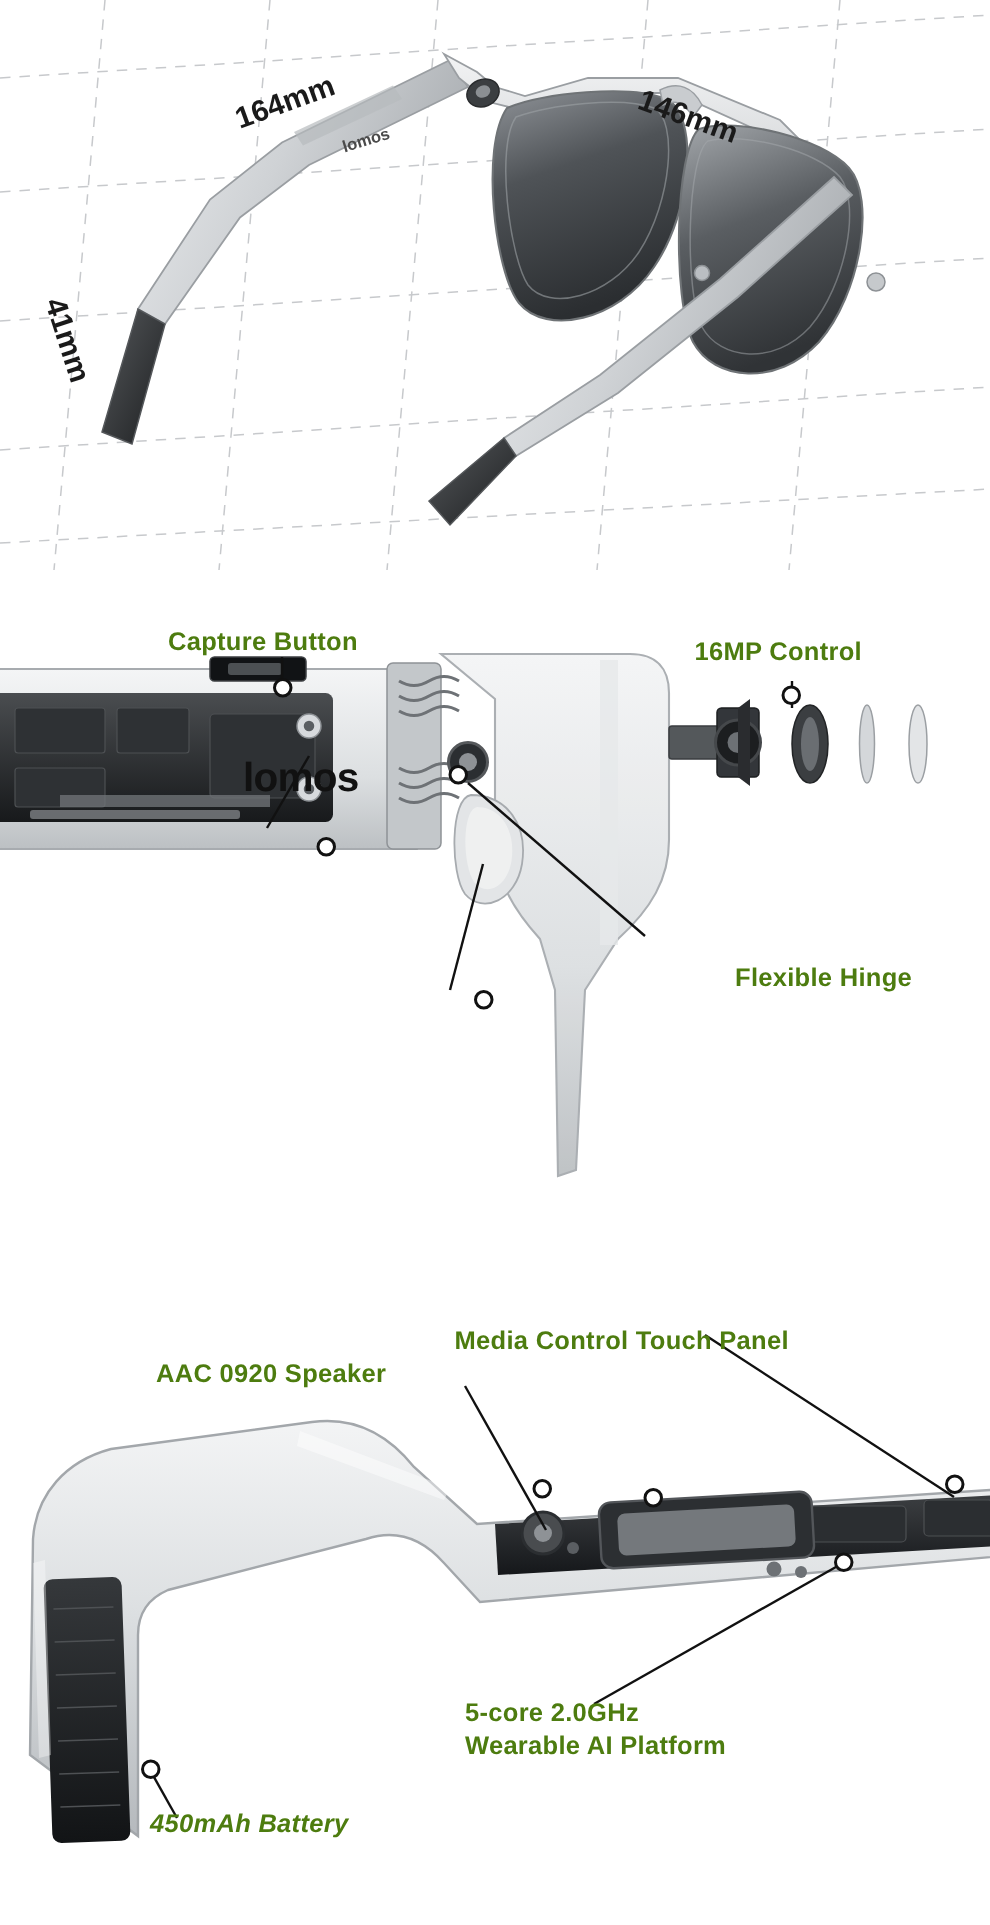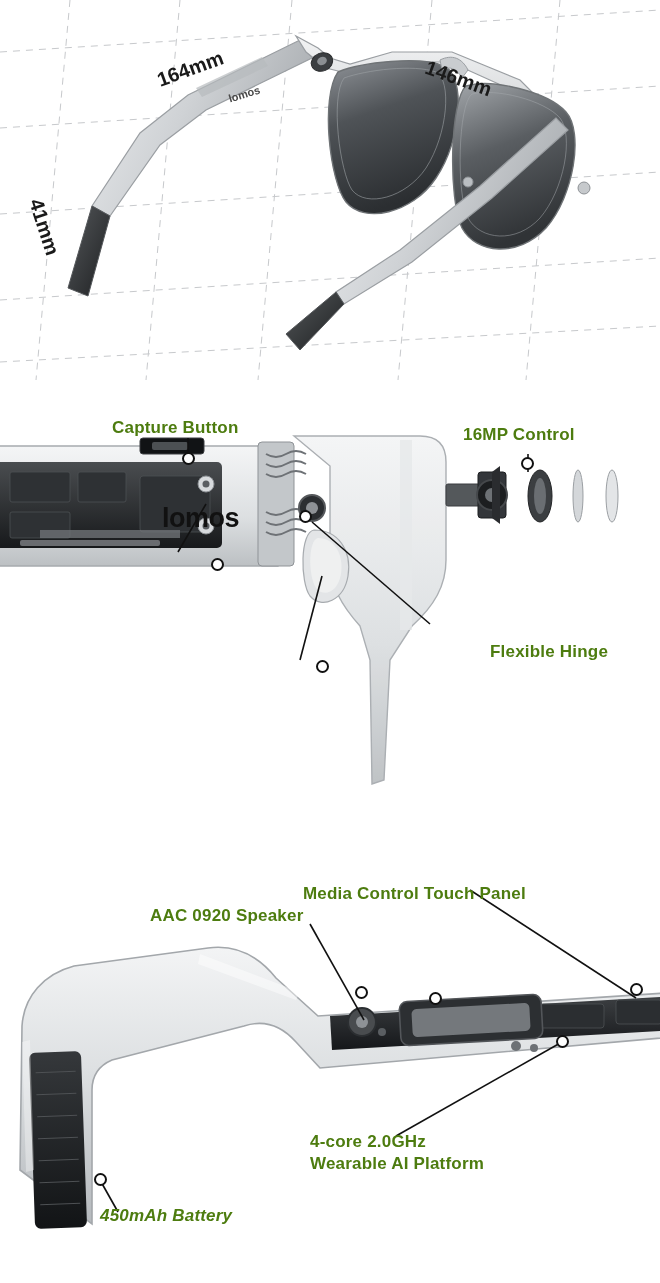--- a/index.html
+++ b/index.html
@@ -309,17 +309,17 @@
     </g>
   </svg>
 
   <div class="dot" style="left:355px; top:166px;"></div>
   <div class="dot" style="left:429px; top:172px;"></div>
   <div class="dot" style="left:630px; top:163px;"></div>
   <div class="dot" style="left:556px; top:215px;"></div>
   <div class="dot" style="left:94px; top:353px;"></div>
 
   <div class="label" style="left:303px; top:64px;">Media Control Touch Panel</div>
-  <div class="label" style="left:104px; top:86px;margin-left:46px;">AAC 0920 Speaker</div>
-  <div class="label" style="left:310px; top:312px;">4-core 2.0GHz</div>
+  <div class="label" style="left:104px; top:86px;">AAC 0920 Speaker</div>
+  <div class="label" style="left:310px; top:312px;">5-core 2.0GHz</div>
   <div class="label" style="left:310px; top:334px;">Wearable AI Platform</div>
   <div class="label" style="left:100px; top:386px;font-style:italic;">450mAh Battery</div>
 </div>
 
 </body></html>

